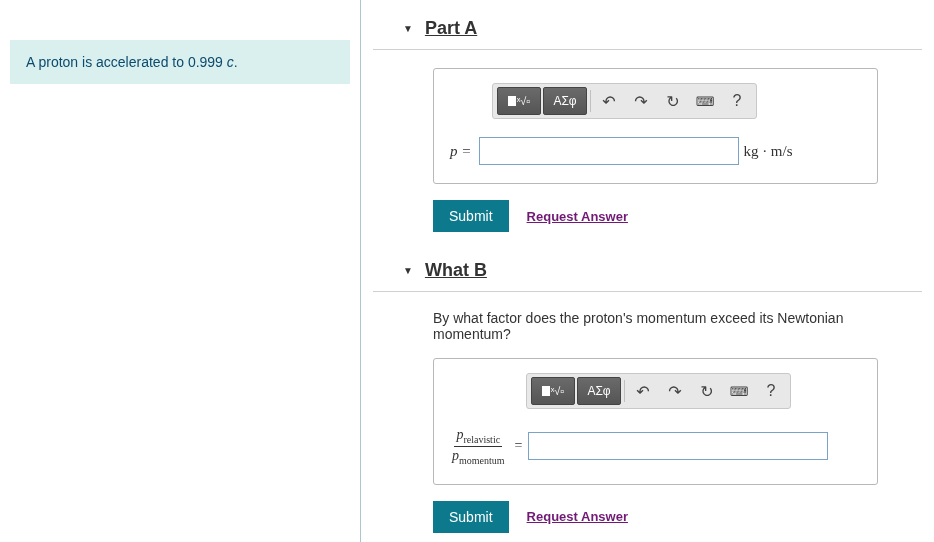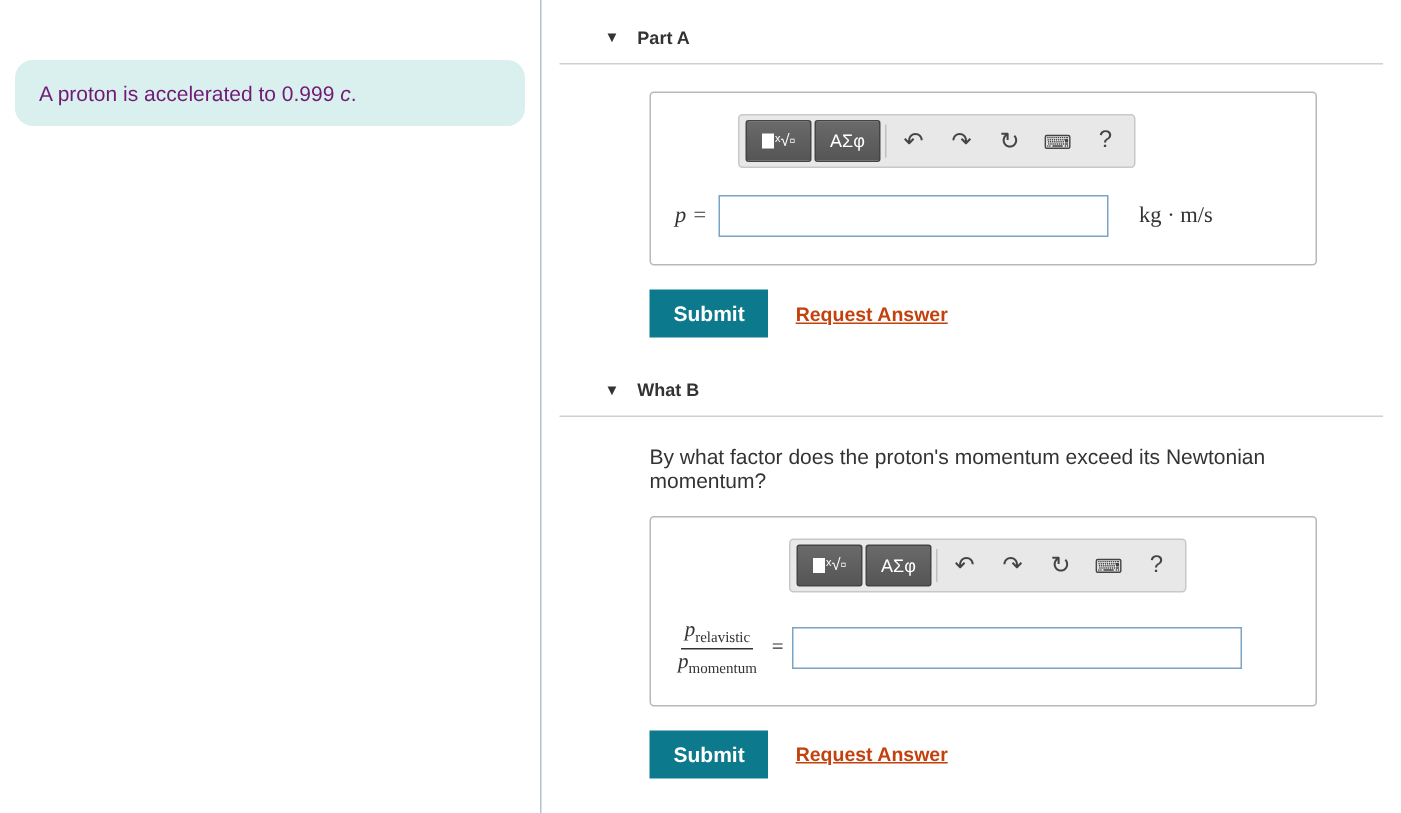--- a/index.html
+++ b/index.html
@@ -13,22 +13,21 @@
       display: flex;
     }
     .left-panel {
       width: 360px;
       padding: 40px 10px 10px 10px;
     }
     .question-box {
       background: #d9f0ee;
       padding: 14px 16px;
       font-size: 14px;
-      color: #701a75;
-      border-radius: 12px;
+      color: #0c4a6e;
     }
     .question-box em { font-style: italic; }
     .divider {
       width: 1px;
       background: #b0c4d0;
       margin: 0;
     }
     .right-panel {
       flex: 1;
       padding: 10px 12px;
@@ -44,21 +43,22 @@
       padding: 8px 0 10px 30px;
       cursor: pointer;
     }
     .part-header .tri {
       margin-right: 12px;
       font-size: 10px;
       color: #333;
     }
     .part-header .title {
       font-weight: bold;
-      font-size: 12px;
+      font-size: 18px;
+      text-decoration: underline;
     }
     .part-body {
       padding: 18px 0 0 60px;
     }
     .prompt {
       font-size: 14px;
       margin-bottom: 16px;
     }
     .answer-box {
       border: 1px solid #b8b8b8;
@@ -141,39 +141,39 @@
       border: 1px solid #7aa3c8;
       background: #fff;
       height: 28px;
       width: 260px;
       padding: 2px 6px;
       font-size: 14px;
     }
     .units {
       font-family: "Times New Roman", serif;
       font-size: 15px;
-      margin-left: 20px;
+      margin-left: 4px;
       white-space: nowrap;
     }
     .actions {
       display: flex;
       align-items: center;
       gap: 18px;
     }
     .submit-btn {
       background: #0c7a8c;
       color: #fff;
       border: none;
       padding: 8px 16px;
       font-size: 14px;
-      font-weight: bold;
+      font-weight: normal;
       cursor: pointer;
     }
     .request-link {
-      color: #c2410c;
+      color: #701a75;
       font-size: 13px;
       font-weight: bold;
       text-decoration: underline;
       cursor: pointer;
     }
     .sqrt-sym {
       font-size: 11px;
       position: relative;
     }
   </style>

